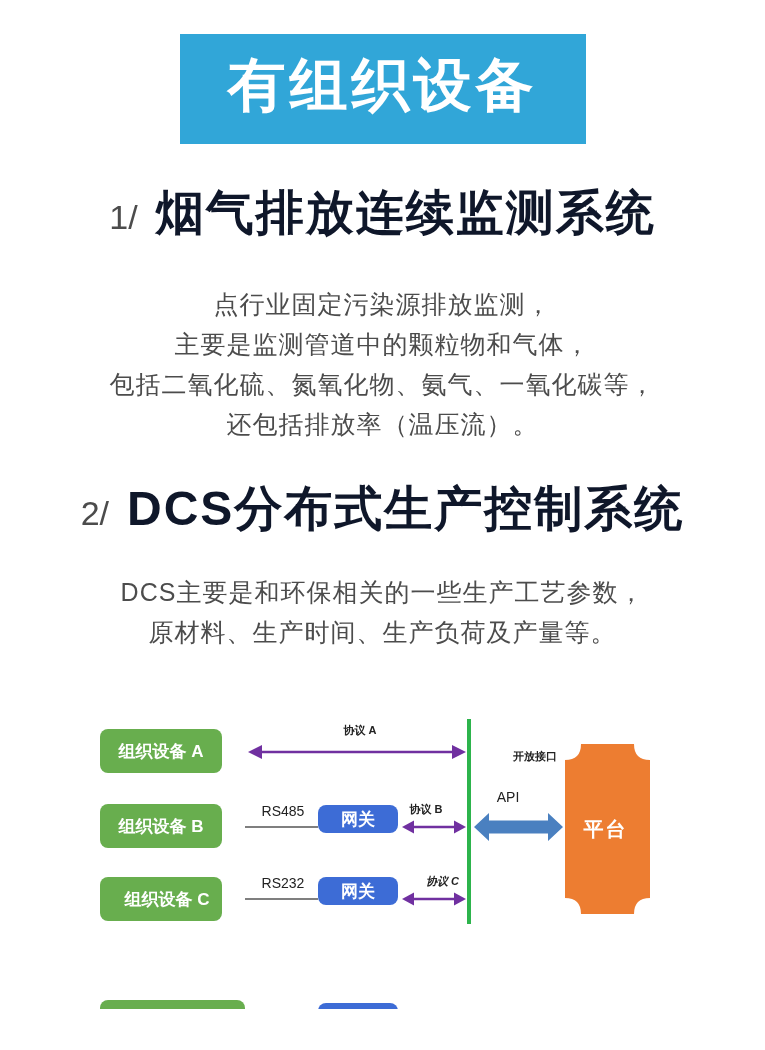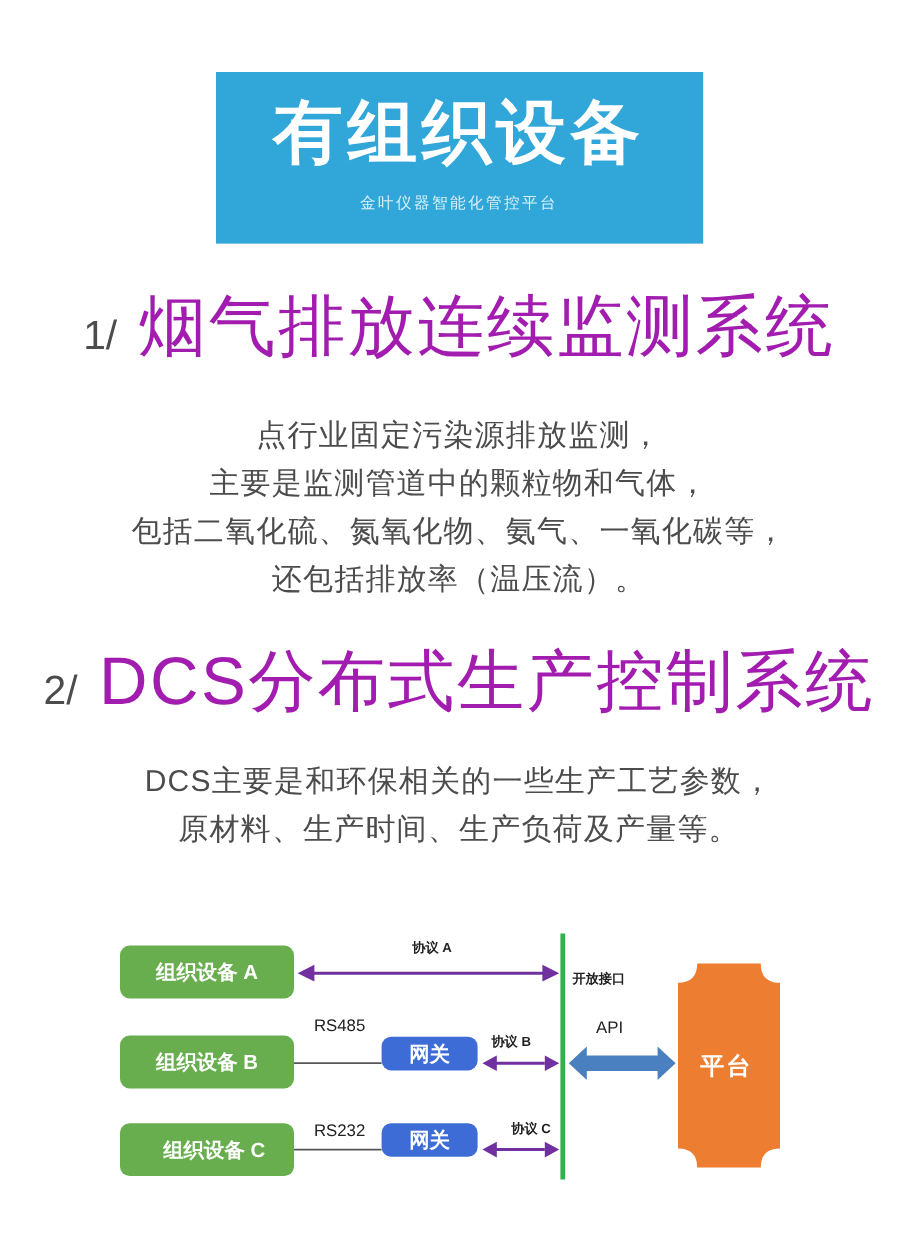--- a/index.html
+++ b/index.html
@@ -5,42 +5,42 @@
   * { margin: 0; padding: 0; box-sizing: border-box; }
   html, body { background: #ffffff; }
   body {
     font-family: "Liberation Sans", "DejaVu Sans", sans-serif;
     width: 765px; height: 1050px; overflow: hidden; position: relative;
   }
   .page { width: 765px; height: 1050px; overflow: hidden; background: #ffffff; }
 
   
   .banner {
-    width: 406px; height: 143px; margin: 60px auto 0;
+    width: 406px; height: 110px; margin: 34px auto 0;
     background: #31a6d8; text-align: center;
   }
   .banner-title {
     padding-top: 22px; font-size: 58px; font-weight: 700;
     color: #ffffff; letter-spacing: 4px; line-height: 1;
   }
   .banner-subtitle {
     margin-top: 20px; font-size: 13px; color: #d9f0fa; letter-spacing: 2px;
   }
 
   
   .heading {
     display: flex; justify-content: center; align-items: baseline;
   }
   .heading-1 { margin-top: 38px; }
   .heading-2 { margin-top: 34px; }
   .h-num {
     font-size: 34px; color: #4c4c4c; margin-right: 18px; font-weight: 400;
   }
   .h-title {
-    font-size: 56px; font-weight: 400; color: #a21caf;
+    font-size: 48px; font-weight: 700; color: #0f172a;
     letter-spacing: 2px; line-height: 62px;
   }
 
   
   .para { margin-top: 40px; text-align: center; }
   .para-2 { margin-top: 32px; }
   .para-line {
     font-size: 25px; line-height: 40px; color: #4c4c4c; letter-spacing: 1px;
   }
 
@@ -48,55 +48,54 @@
   .diagram {
     position: relative; width: 765px; height: 310px;
     margin-top: 47px; overflow: hidden;
   }
   .diagram svg { position: absolute; left: 0; top: 0; }
   .node {
     position: absolute; border-radius: 8px; color: #ffffff;
     font-weight: 700; font-size: 17px; text-align: center;
     display: flex; align-items: center; justify-content: center;
   }
-  .device { left: 100px; width: 145px; height: 44px; background: #68ae4e; }
+  .device { left: 100px; width: 122px; height: 44px; background: #68ae4e; }
   .device-a { top: 30px; }
   .device-b { top: 105px; }
   .device-c { top: 178px; padding-left: 12px; }
   .gateway { left: 318px; width: 80px; height: 28px; background: #3d6cd6; }
   .gateway-1 { top: 106px; }
   .gateway-2 { top: 178px; }
   .partial-device { left: 100px; top: 301px; width: 145px; height: 30px; background: #68ae4e; }
   .partial-gateway { left: 318px; top: 304px; width: 80px; height: 30px; background: #3d6cd6; }
 
   .dlabel {
     position: absolute; color: #222222; font-size: 14px; text-align: center;
   }
   .dlabel-bold { font-weight: 700; font-size: 11px; }
   .lbl-protocol-a { left: 318px; width: 84px; top: 24px; }
-  .lbl-rs485 { left: 250px; width: 66px; top: 88px; text-align: center; }
+  .lbl-rs485 { left: 250px; width: 66px; top: 104px; text-align: center; }
   .lbl-protocol-b { left: 398px; width: 56px; top: 103px; }
   .lbl-rs232 { left: 250px; width: 66px; top: 176px; }
-  .lbl-protocol-c { left: 398px; width: 89px; top: 175px; }
-  .lbl-open-interface { left: 477px; width: 80px; top: 50px; text-align: left; }
+  .lbl-protocol-c { left: 398px; width: 89px; top: 175px; font-style: italic; }
+  .lbl-open-interface { left: 477px; width: 80px; top: 50px; text-align: right; }
   .lbl-api { left: 477px; width: 62px; top: 78px; margin-top: 12px; }
   .platform-label {
     position: absolute; left: 565px; top: 45px; width: 81px; height: 170px;
     display: flex; align-items: center; justify-content: center;
     color: #ffffff; font-weight: 700; font-size: 20px; letter-spacing: 2px;
   }
 </style>
 </head>
 <body>
 
 <div class="page">
 
   <div class="banner">
     <div class="banner-title">有组织设备</div>
-    <div class="banner-subtitle">金叶仪器智能化管控平台</div>
   </div>
 
   <div class="heading heading-1">
     <span class="h-num">1/</span>
     <span class="h-title">烟气排放连续监测系统</span>
   </div>
   <div class="para para-1">
     <div class="para-line">点行业固定污染源排放监测，</div>
     <div class="para-line">主要是监测管道中的颗粒物和气体，</div>
     <div class="para-line">包括二氧化硫、氮氧化物、氨气、一氧化碳等，</div>

